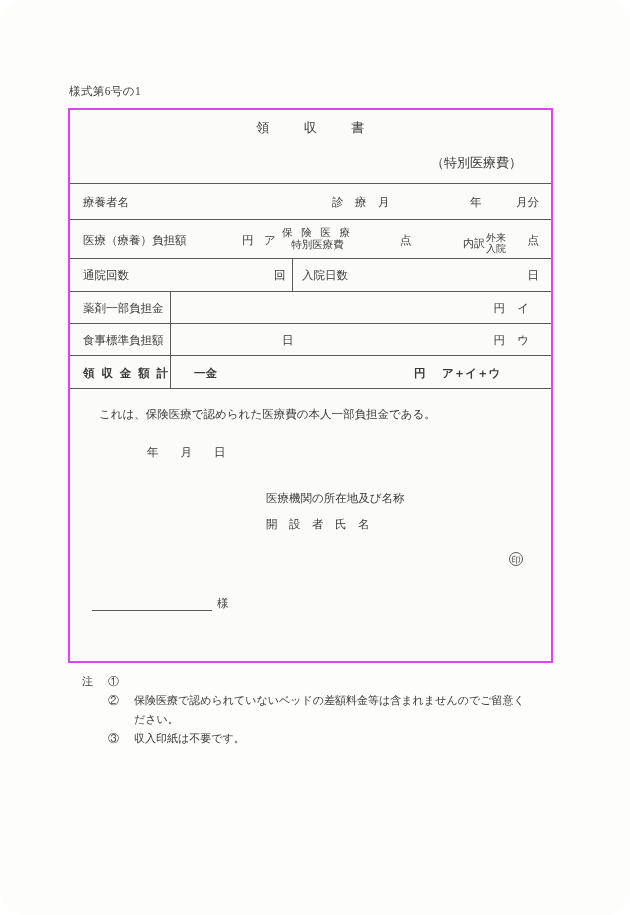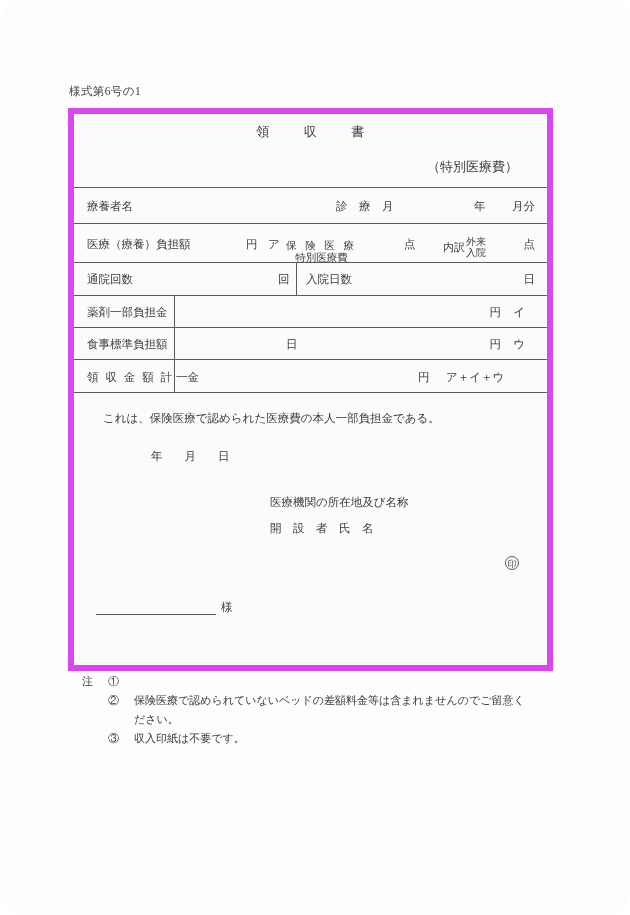--- a/index.html
+++ b/index.html
@@ -35,21 +35,21 @@
     color: #3c3c3c;
     white-space: nowrap;
   }
 
   
   .receipt-table {
     position: absolute;
     left: 68px;
     top: 108px;
     width: 485px;
-    border: 6px solid #d946ef;
+    border: 2px solid #d946ef;
     background: #fbfbfa;
     box-sizing: border-box;
   }
   .row {
     position: relative;
     border-bottom: 1px solid #5a5a5a;
     box-sizing: border-box;
   }
   .row.last { border-bottom: none; }
 
@@ -71,21 +71,21 @@
     font-size: 13px;
     white-space: nowrap;
   }
 
   
   .r-name   { height: 36px; }
   .r-amount { height: 39px; }
   .r-visits { height: 33px; }
   .r-drug   { height: 32px; }
   .r-meal   { height: 32px; }
-  .r-total  { height: 33px; }
+  .r-total  { height: 33px; font-weight: bold; }
   .r-body   { height: 272px; }
 
   .lbl {
     position: absolute;
     font-size: 11.5px;
     white-space: nowrap;
     color: #3a3a3a;
   }
 
   
@@ -97,21 +97,21 @@
   }
 
   
   .stack {
     position: absolute;
     font-size: 10.5px;
     line-height: 12px;
     white-space: nowrap;
     text-align: center;
   }
-  .stack .l1 { letter-spacing: 3px; margin-top: 9px; }
+  .stack .l1 { letter-spacing: 3px; }
   .stack .l2 { letter-spacing: 0px; }
 
   
   .uchiwake {
     position: absolute;
     font-size: 11px;
     white-space: nowrap;
     display: flex;
     align-items: center;
   }
@@ -239,21 +239,21 @@
 
     <div class="row r-amount">
       <div class="lbl" style="left:13px; top:13px;">医療（療養）負担額</div>
       <div class="lbl" style="left:172px; top:13px;">円</div>
       <div class="lbl" style="left:194px; top:13px;">ア</div>
       <div class="stack" style="left:212px; top:7px;">
         <div class="l1">保 険 医 療</div>
         <div class="l2">特別医療費</div>
       </div>
       <div class="lbl" style="left:330px; top:13px;">点</div>
-      <div class="uchiwake" style="left:369px; top:12px;">
+      <div class="uchiwake" style="left:393px; top:12px;">
         <span class="ko">内訳</span>
         <span class="pair">
           <span>外来</span>
           <span>入院</span>
         </span>
       </div>
       <div class="lbl" style="right:12px; top:13px;">点</div>
     </div>
 
     <div class="row r-visits">
@@ -275,21 +275,21 @@
       <div class="vdiv" style="left:100px;"></div>
       <div class="lbl" style="left:13px; top:9px;">食事標準負担額</div>
       <div class="lbl" style="left:212px; top:9px;">日</div>
       <div class="lbl" style="right:46px; top:9px;">円</div>
       <div class="lbl" style="right:22px; top:9px;">ウ</div>
     </div>
 
     <div class="row r-total">
       <div class="vdiv" style="left:100px;"></div>
       <div class="lbl" style="left:13px; top:10px; letter-spacing:2px;">領 収 金 額 計</div>
-      <div class="lbl" style="left:102px; top:10px;">一金</div>
+      <div class="lbl" style="left:124px; top:10px;">一金</div>
       <div class="lbl" style="left:344px; top:10px;">円</div>
       <div class="lbl" style="left:372px; top:10px;">ア＋イ＋ウ</div>
     </div>
 
     <div class="row r-body last">
       <div class="body-statement">これは、保険医療で認められた医療費の本人一部負担金である。</div>
 
       <div class="body-date">
         <span class="sp"></span><span>年</span><span class="sp"></span><span>月</span><span class="sp"></span><span>日</span>
       </div>

